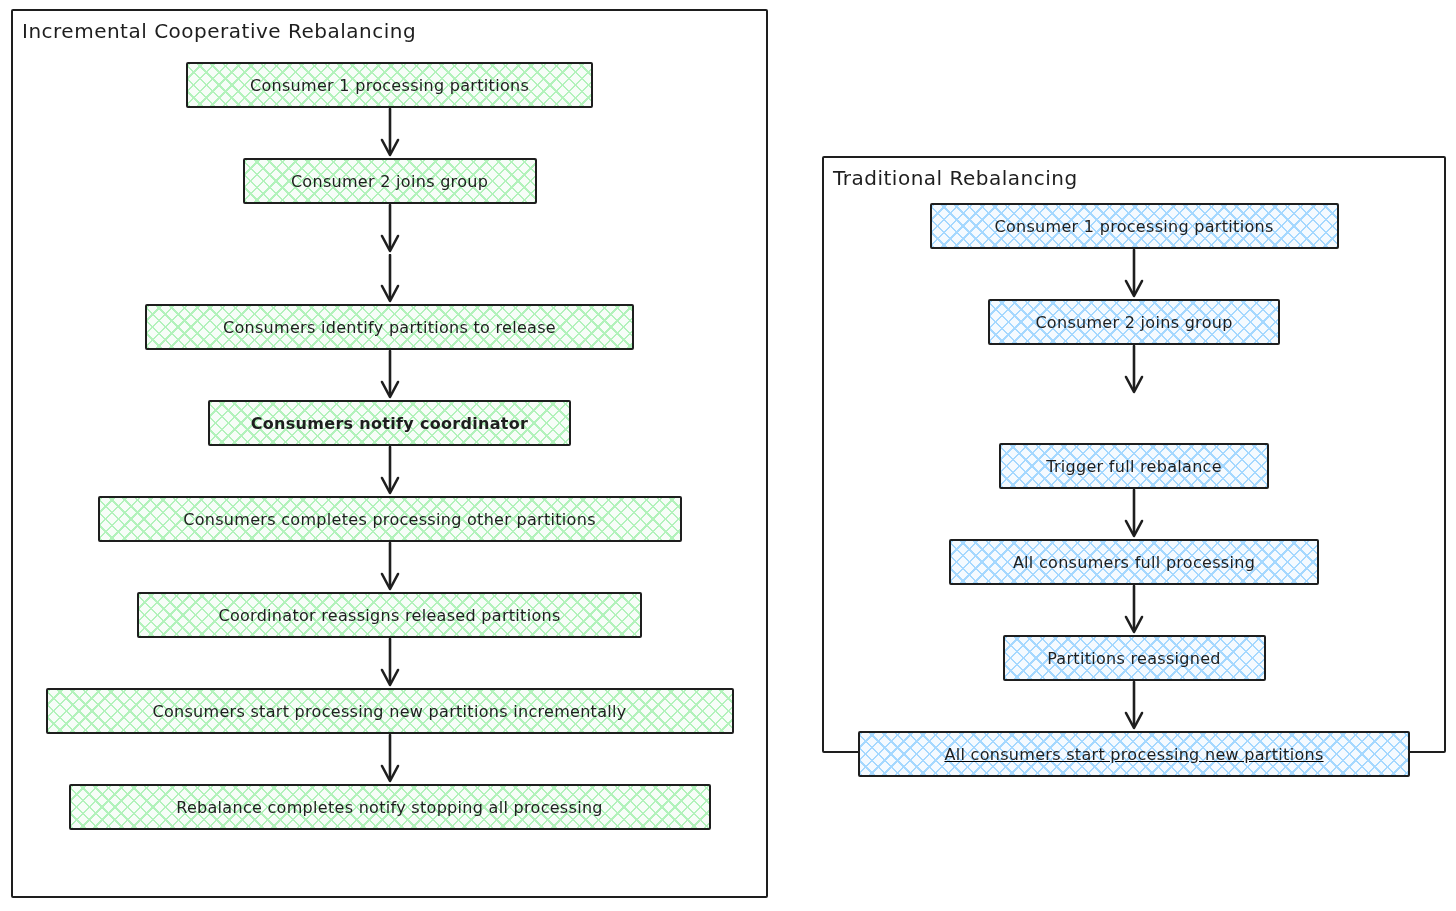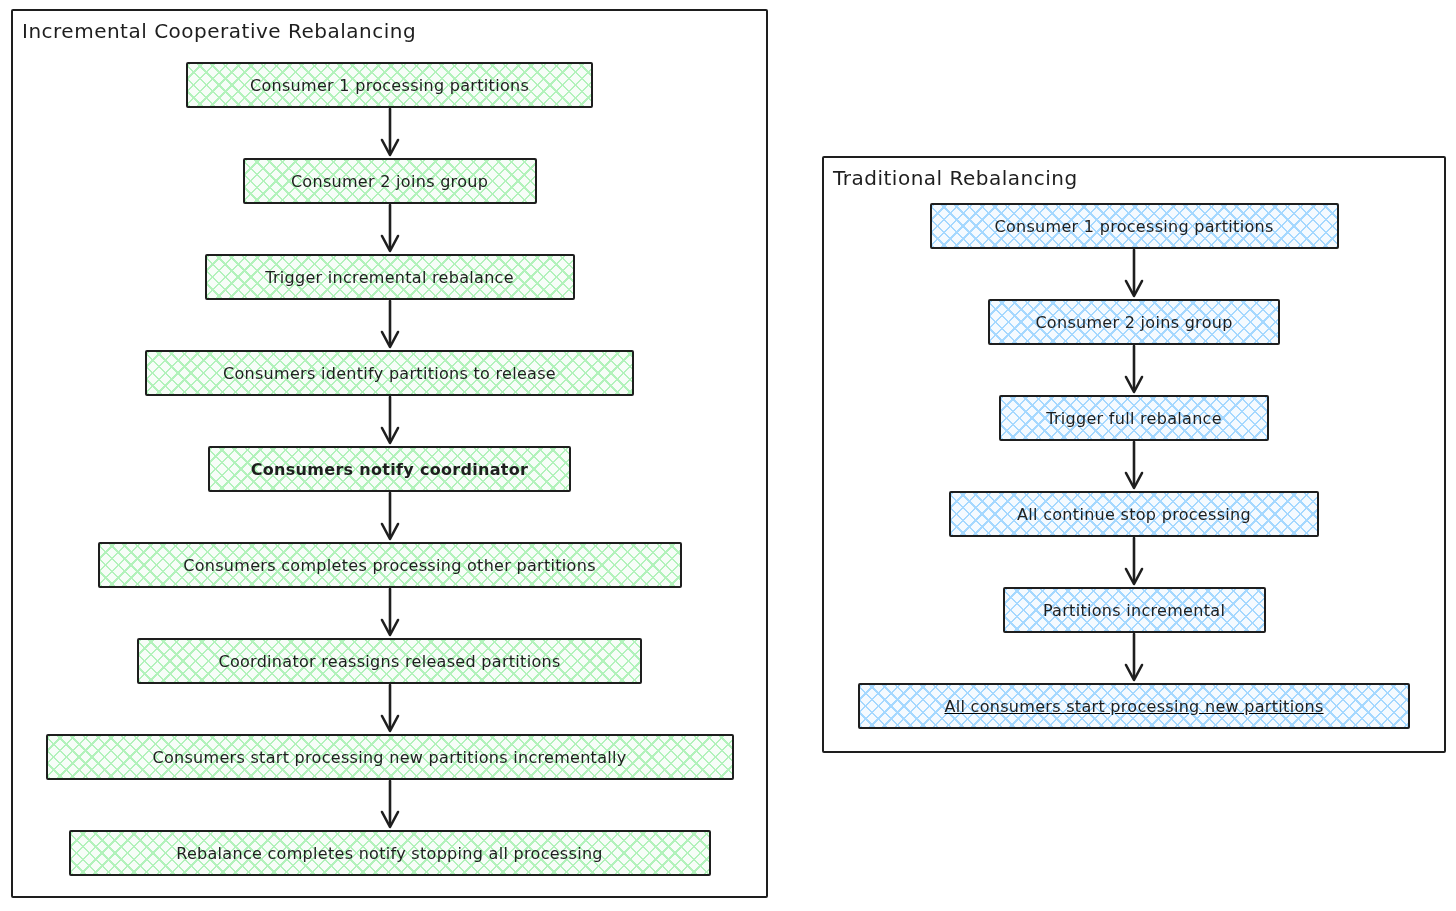--- a/index.html
+++ b/index.html
@@ -67,21 +67,21 @@
   .frame-left  .step:nth-child(2) .box { width: 294px; }
   .frame-left  .step:nth-child(3) .box { width: 370px; }
   .frame-left  .step:nth-child(4) .box { width: 489px; justify-content: center; }
   .frame-left  .step:nth-child(5) .box { width: 363px; font-weight: bold; }
   .frame-left  .step:nth-child(6) .box { width: 584px; }
   .frame-left  .step:nth-child(7) .box { width: 505px; }
   .frame-left  .step:nth-child(8) .box { width: 688px; align-items: center; }
   .frame-left  .step:nth-child(9) .box { width: 642px; }
   .frame-right .step:nth-child(1) .box { width: 409px; }
   .frame-right .step:nth-child(2) .box { width: 292px; }
-  .frame-right .step:nth-child(3) .box { width: 270px; }
+  .frame-right .step:nth-child(3) .box { width: 270px; margin-top: 48px; }
   .frame-right .step:nth-child(4) .box { width: 370px; }
   .frame-right .step:nth-child(5) .box { width: 263px; }
   .frame-right .step:nth-child(6) .box { width: 552px; text-decoration: underline; }
 </style>
 </head>
 <body style="background: rgb(255, 255, 255);">
 
 <section class="frame frame-left" style="--hatch: #b2f2bb; --tint: #f7fdf8;">
   <div class="frame-title">Incremental Cooperative Rebalancing</div>
   <div class="flow">
@@ -99,23 +99,20 @@
     <div class="box">
       <span class="box-label">Consumer 2 joins group</span>
     </div>
     <svg class="arrow" width="26" height="50" viewBox="0 0 26 50" aria-hidden="true">
       <line x1="13" y1="1" x2="13" y2="44"></line>
       <polyline points="5,32 13,47 21,32"></polyline>
     </svg>
   </div>
 
   <div class="step">
-    <div class="box">
-      <span class="box-label">Trigger incremental rebalance</span>
-    </div>
     <svg class="arrow" width="26" height="50" viewBox="0 0 26 50" aria-hidden="true">
       <line x1="13" y1="1" x2="13" y2="44"></line>
       <polyline points="5,32 13,47 21,32"></polyline>
     </svg>
   </div>
 
   <div class="step">
     <div class="box">
       <span class="box-label">Consumers identify partitions to release</span>
     </div>
@@ -202,31 +199,31 @@
       <span class="box-label">Trigger full rebalance</span>
     </div>
     <svg class="arrow" width="26" height="50" viewBox="0 0 26 50" aria-hidden="true">
       <line x1="13" y1="1" x2="13" y2="44"></line>
       <polyline points="5,32 13,47 21,32"></polyline>
     </svg>
   </div>
 
   <div class="step">
     <div class="box">
-      <span class="box-label">All continue stop processing</span>
-    </div>
-    <svg class="arrow" width="26" height="50" viewBox="0 0 26 50" aria-hidden="true">
-      <line x1="13" y1="1" x2="13" y2="44"></line>
-      <polyline points="5,32 13,47 21,32"></polyline>
-    </svg>
-  </div>
-
-  <div class="step">
-    <div class="box">
-      <span class="box-label">Partitions incremental</span>
+      <span class="box-label">All consumers full processing</span>
+    </div>
+    <svg class="arrow" width="26" height="50" viewBox="0 0 26 50" aria-hidden="true">
+      <line x1="13" y1="1" x2="13" y2="44"></line>
+      <polyline points="5,32 13,47 21,32"></polyline>
+    </svg>
+  </div>
+
+  <div class="step">
+    <div class="box">
+      <span class="box-label">Partitions reassigned</span>
     </div>
     <svg class="arrow" width="26" height="50" viewBox="0 0 26 50" aria-hidden="true">
       <line x1="13" y1="1" x2="13" y2="44"></line>
       <polyline points="5,32 13,47 21,32"></polyline>
     </svg>
   </div>
 
   <div class="step">
     <div class="box">
       <span class="box-label">All consumers start processing new partitions</span>

